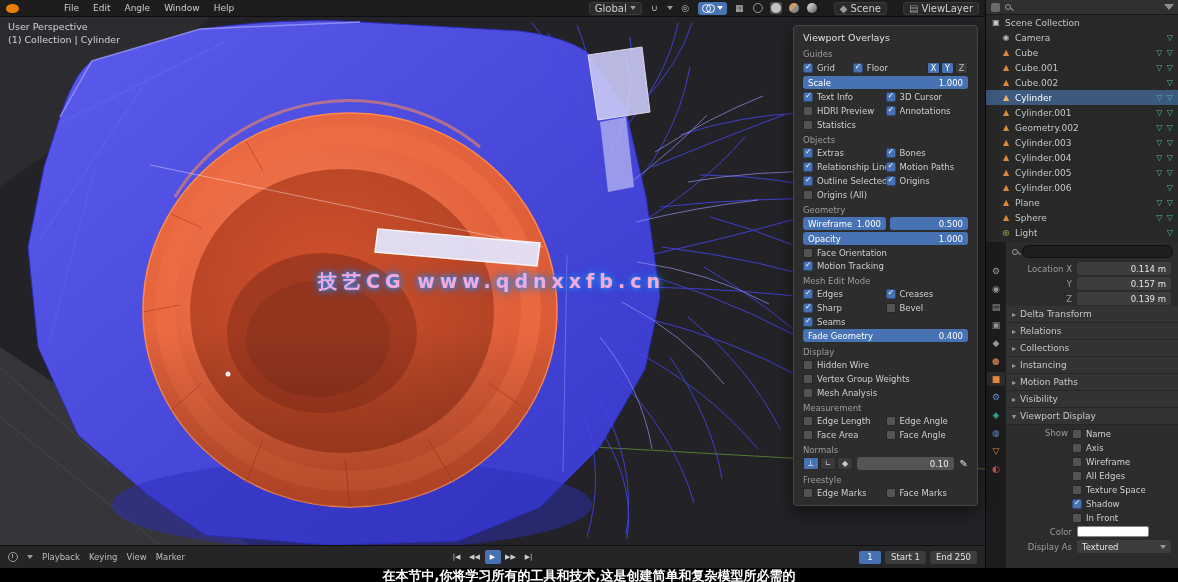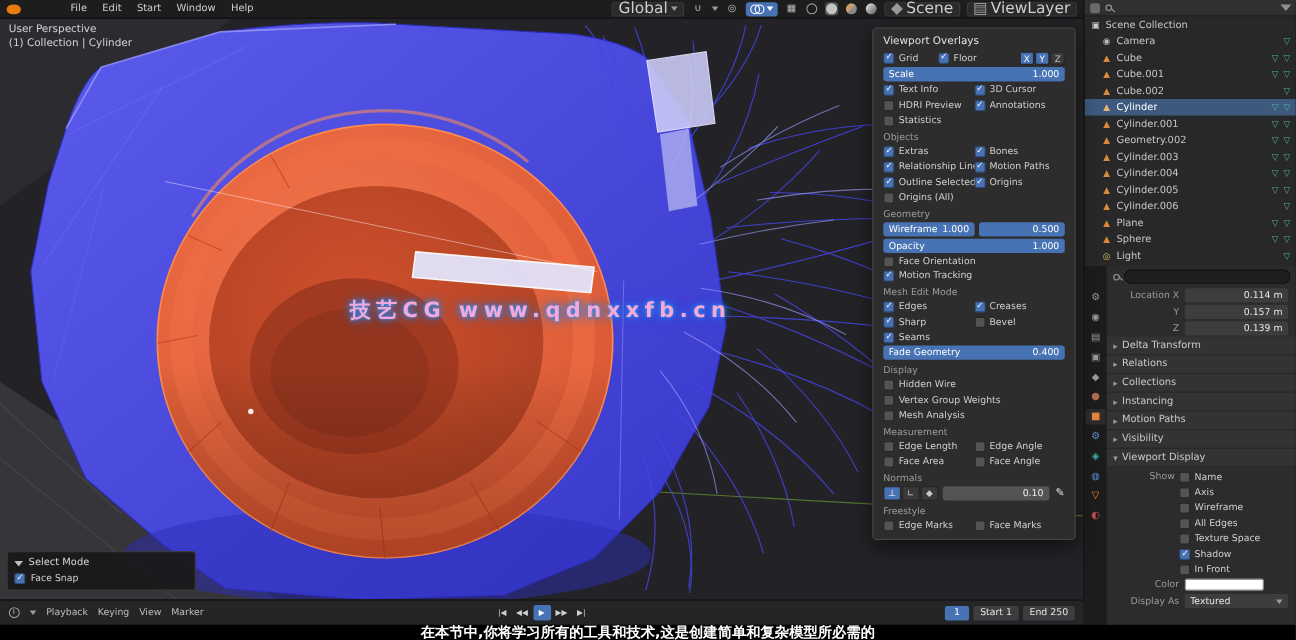--- a/index.html
+++ b/index.html
@@ -7,21 +7,21 @@
   .app{position:relative;width:1178px;height:582px;overflow:hidden;background:#161616;
        font-family:"DejaVu Sans","Liberation Sans",sans-serif;color:#c8c8c8;font-size:9.5px;}
 
   
   .topbar{position:absolute;left:0;top:0;width:985px;height:17px;background:#1d1d1d;
           border-bottom:1px solid #0e0e0e;display:flex;align-items:center;padding:0 6px;gap:2px;}
   .blender-logo{width:13px;height:9px;border-radius:50% 50% 45% 45%;background:#e87d0d;margin-right:4px;flex:none;}
   .menu-item{padding:0 7px;color:#cfcfcf;font-size:9px;line-height:16px;cursor:default;}
   .tb-right{margin-left:auto;display:flex;align-items:center;gap:6px;}
   .chip{display:flex;align-items:center;gap:3px;background:#2a2a2a;border:1px solid #3a3a3a;
-        border-radius:3px;padding:0 5px;height:13px;font-size:14px;color:#cfcfcf;}
+        border-radius:3px;padding:0 5px;height:13px;font-size:10px;color:#cfcfcf;margin-left:10px;}
   .caret{width:0;height:0;border-left:3px solid transparent;border-right:3px solid transparent;
          border-top:4px solid #9a9a9a;display:inline-block;}
   .tb-icon{font-size:9px;color:#bdbdbd;width:13px;text-align:center;}
   .ov-btn{display:flex;align-items:center;gap:2px;background:#4772b3;border-radius:3px;height:13px;padding:0 4px;}
   .ov-icon{position:relative;width:13px;height:9px;}
   .ov-icon::before,.ov-icon::after{content:"";position:absolute;width:7px;height:7px;border:1px solid #fff;border-radius:50%;top:0;}
   .ov-icon::before{left:0;} .ov-icon::after{left:4px;}
   .ball-slot{padding:1px;border-radius:3px;display:flex;}
   .ball-slot.active{background:#4f4f4f;}
   .ball{width:10px;height:10px;border-radius:50%;}
@@ -131,21 +131,21 @@
 <body>
 
 <div class="app">
 
   <div class="topbar">
     <span class="blender-logo"></span>
     <span class="menus" style="display:flex;margin-left:32px;">
 
     <span class="menu-item">File</span>
         <span class="menu-item">Edit</span>
-        <span class="menu-item">Start</span>
+        <span class="menu-item">Angle</span>
         <span class="menu-item">Window</span>
         <span class="menu-item">Help</span>
       </span>
     <span class="tb-right">
       <span class="chip">
         <span>Global</span>
           <span class="caret"></span>
       </span>
       <span class="tb-icon">∪</span>
       <span class="caret"></span>
@@ -285,35 +285,26 @@
         <path d="M567,238 L563,455" stroke="rgba(170,170,255,0.4)" stroke-width="1"></path>
       </g>
       <path d="M150,148 L543,230" stroke="rgba(255,255,255,0.5)" stroke-width="0.8"></path>
       <circle cx="228" cy="357" r="2.5" fill="#ffffff" opacity="0.9"></circle>
     </svg>
 
     <div class="vp-info l1">User Perspective</div>
     <div class="vp-info l2">(1) Collection | Cylinder</div>
     <div class="watermark">技艺CG www.qdnxxfb.cn</div>
 
-    <div class="op-panel">
-      <div class="op-row">
-        <span class="tri-down"></span>
-        <span>Select Mode</span>
-      </div>
-      <div class="op-row">
-        <span class="cb on"></span>
-        <span class="cb-label">Face Snap</span>
-      </div>
-    </div>
   </div>
 
   <div class="ov-panel">
     <div class="ov-title">Viewport Overlays</div>
 
+    <div class="section-label">Guides</div>
     <div class="panel-row">
       <span style="display:flex;gap:18px;">
 
       <span class="check-item">
             <span class="cb on"></span>
             <span class="cb-label">Grid</span>
           </span>
           <span class="check-item">
             <span class="cb on"></span>
             <span class="cb-label">Floor</span>

